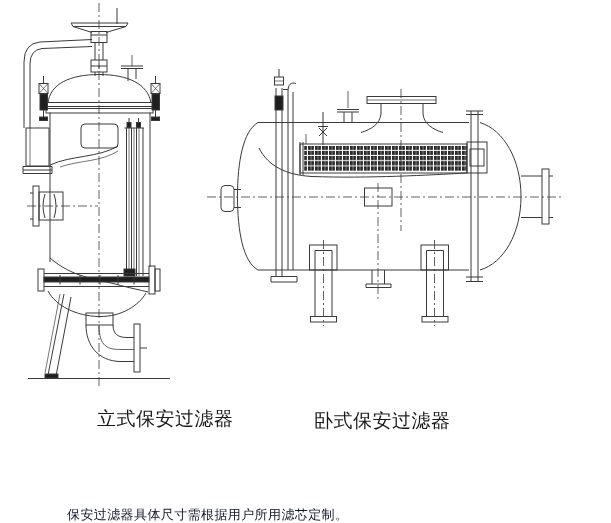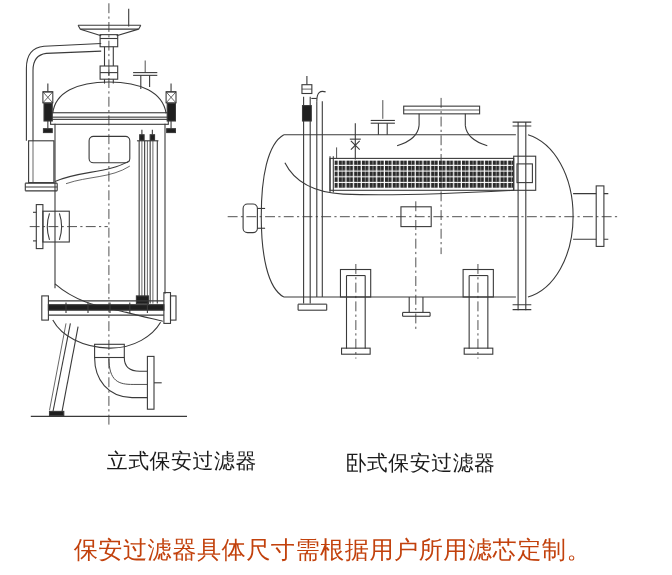--- a/index.html
+++ b/index.html
@@ -16,23 +16,23 @@
     position:absolute;
     color:#1a1a1a;
     font-size:19px;
     letter-spacing:0.5px;
     white-space:nowrap;
   }
   .label-left{left:97px;top:406px;}
   .label-right{left:314px;top:408px;}
   .caption{
     position:absolute;
-    left:67px;top:485px;
-    color:#c2410c;
-    font-size:22px;
+    left:67px;top:506px;
+    color:#0f172a;
+    font-size:13px;
     letter-spacing:0.4px;
     white-space:nowrap;
   }
 </style>
 </head>
 <body>
 
 <div class="stage">
 
 <svg width="611" height="523" viewBox="0 0 611 523">

